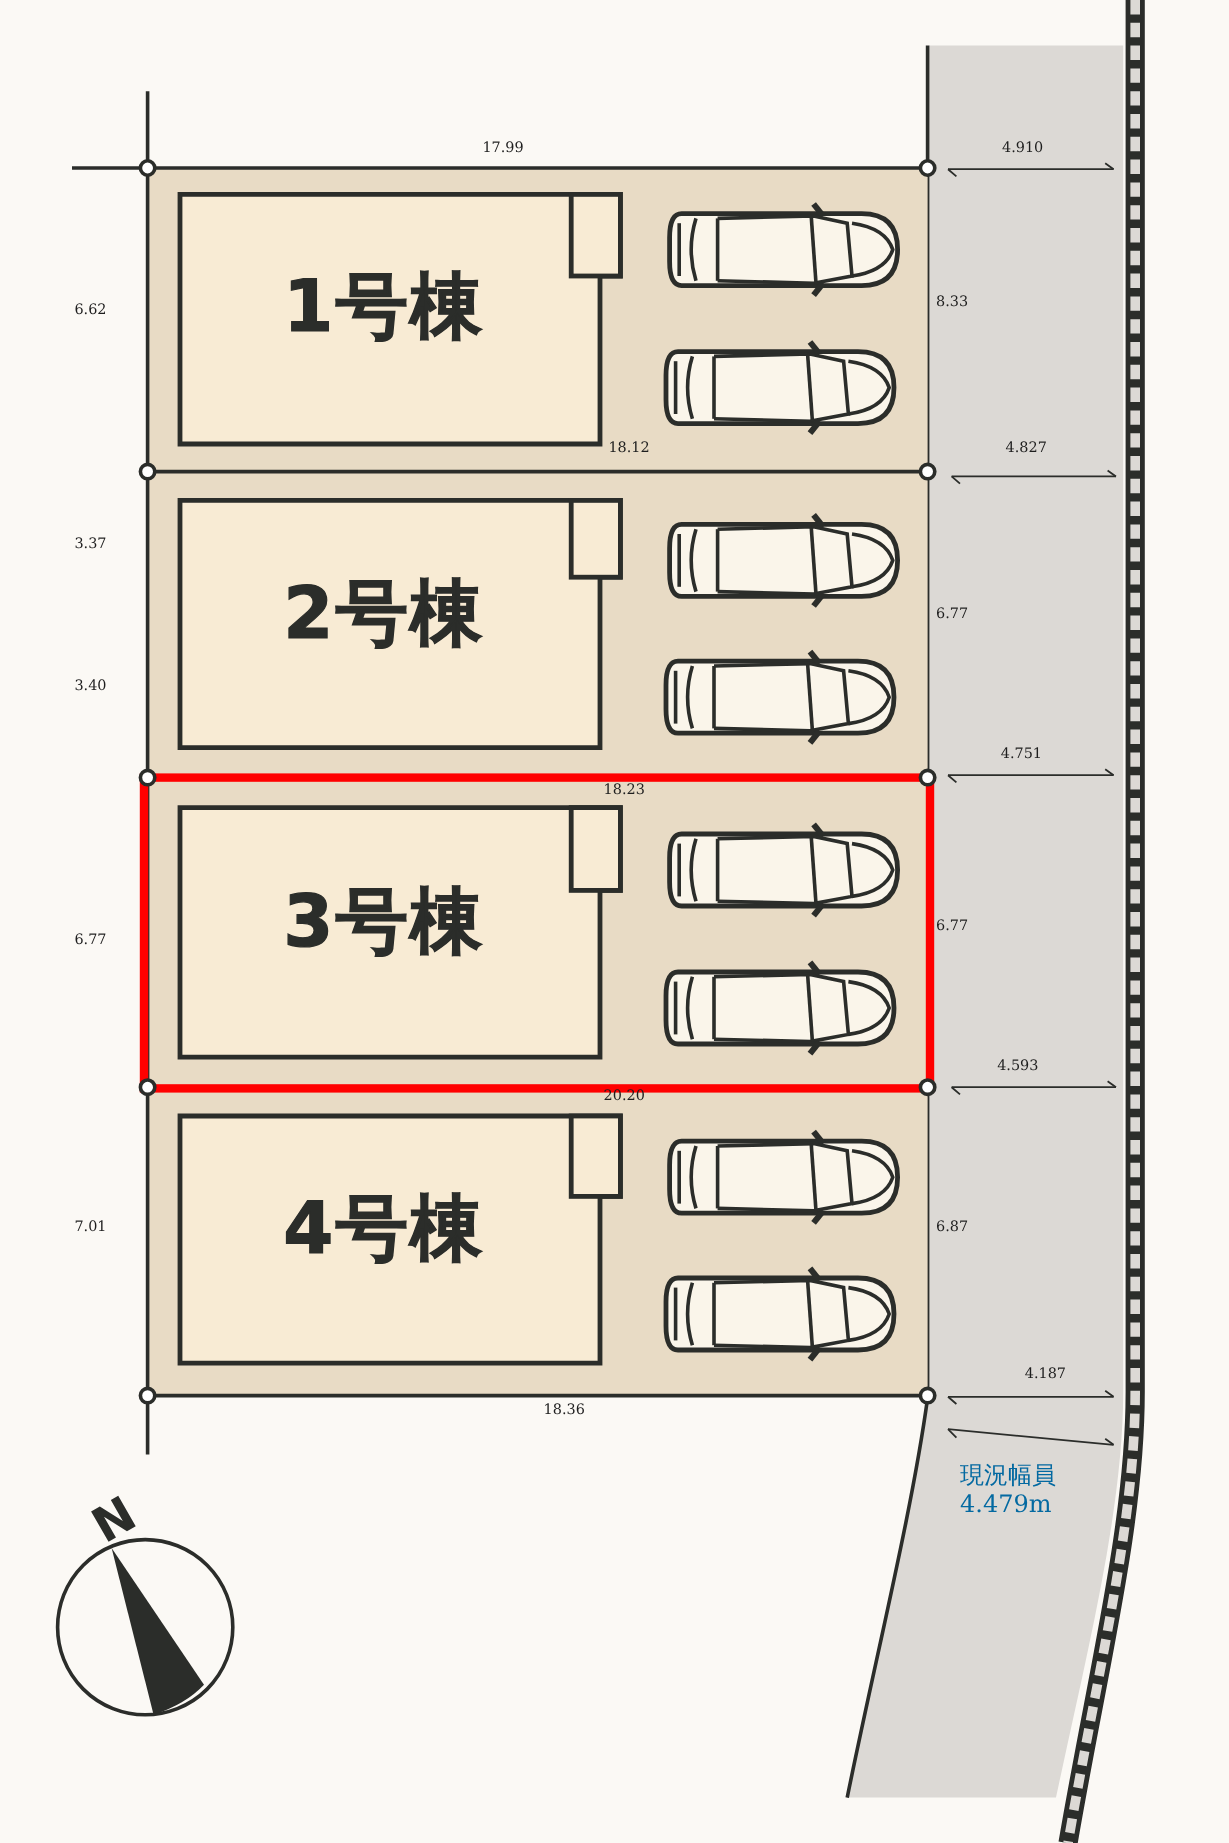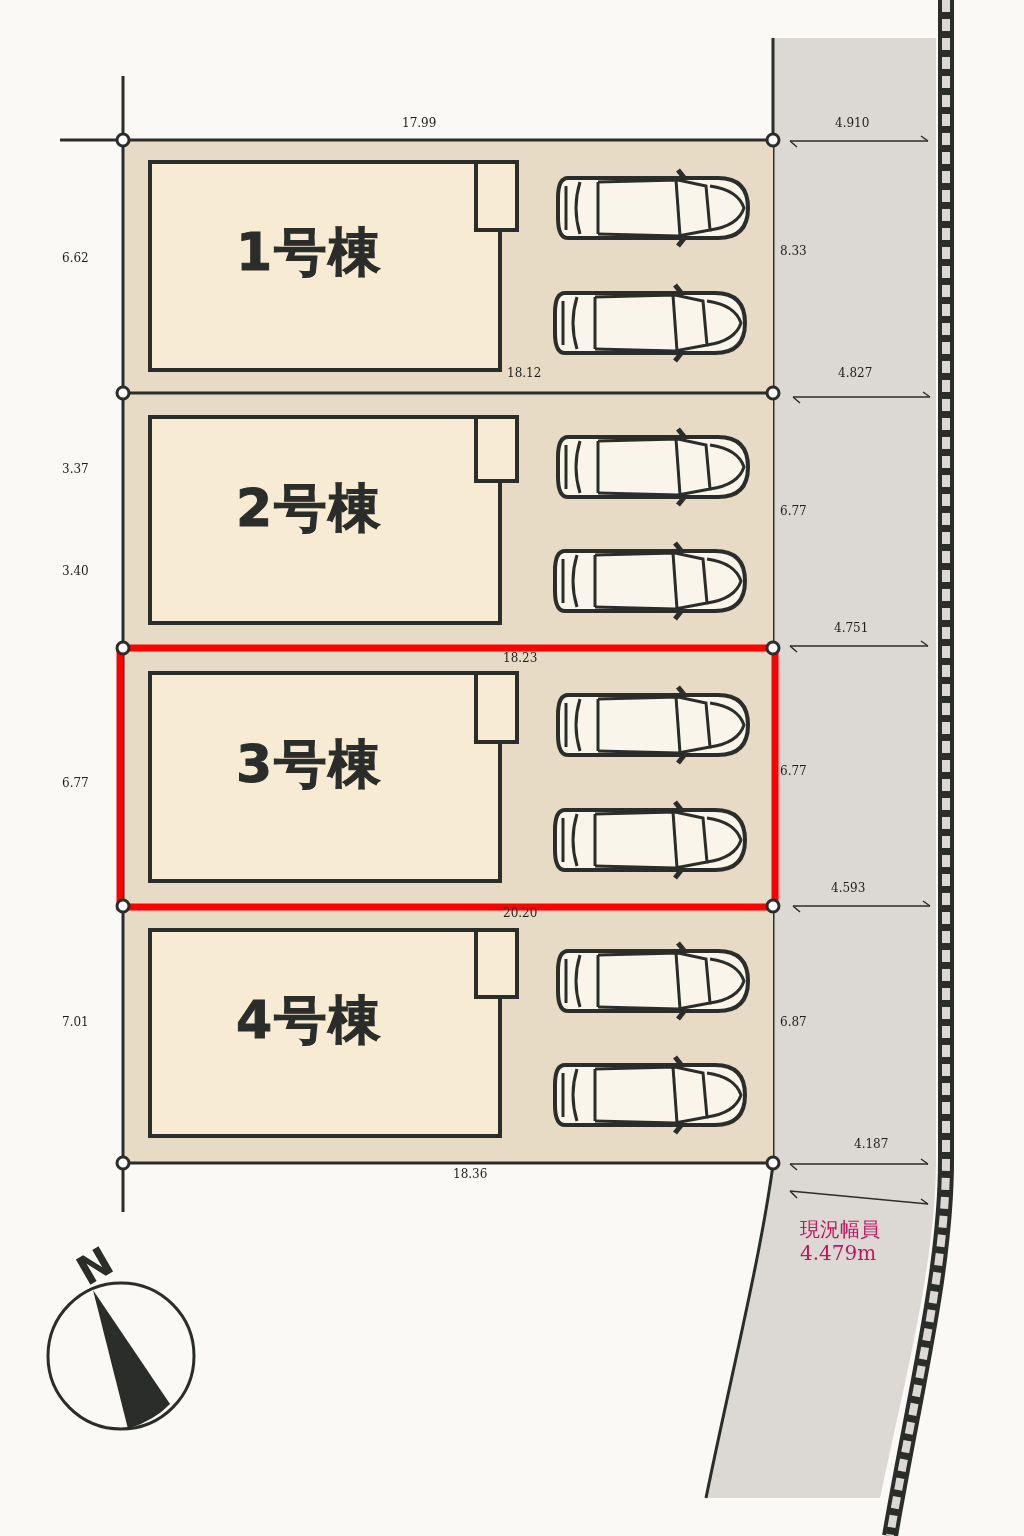--- a/index.html
+++ b/index.html
@@ -1,22 +1,22 @@
 <!DOCTYPE html>
 <html><head>
 <meta charset="utf-8">
 <style>
   html, body { margin:0; padding:0; }
   body { width:1024px; height:1536px; background:#fbf9f5; position:relative; overflow:hidden;
          font-family:"DejaVu Serif", serif; }
   svg { position:absolute; left:0; top:0; }
   .dim { position:absolute; font-family:"DejaVu Serif", serif; font-size:12px; color:#1e1e1e; line-height:1; white-space:nowrap; }
-  .lbl { position:absolute; font-family:"DejaVu Sans", sans-serif; font-weight:bold; font-size:52px; color:#2b2d2a; letter-spacing:2px; line-height:1; white-space:nowrap;
+  .lbl { position:absolute; font-family:"DejaVu Sans", sans-serif; font-weight:bold; font-size:60px; color:#2b2d2a; letter-spacing:2px; line-height:1; white-space:nowrap;
          -webkit-text-stroke:1px #2b2d2a; }
-  .road-note { position:absolute; font-family:"DejaVu Serif", serif; font-size:20px; color:#be185d; line-height:1.2; }
+  .road-note { position:absolute; font-family:"DejaVu Serif", serif; font-size:20px; color:#0369a1; line-height:1.2; }
 </style>
 </head>
 <body>
 
 <svg width="1024" height="1536" viewBox="0 0 1024 1536">
 
   <path d="M774,38 L936,38 L936,1160 C936,1260 905,1380 880,1498 L706,1498 C730,1380 760,1260 774,1165 Z" fill="#dcd9d5"></path>
 
   <path d="M773,38 L773,1165 C760,1260 730,1380 706,1498" fill="none" stroke="#2b2d2a" stroke-width="3"></path>
 
@@ -116,21 +116,21 @@
 <div class="lbl" style="left:236px;top:738px;">3号棟</div>
 <div class="lbl" style="left:236px;top:994px;">4号棟</div>
 
 <div class="dim" style="left:402px;top:117px;">17.99</div>
 <div class="dim" style="left:507px;top:367px;">18.12</div>
 <div class="dim" style="left:503px;top:652px;">18.23</div>
 <div class="dim" style="left:503px;top:907px;">20.20</div>
 <div class="dim" style="left:453px;top:1168px;">18.36</div>
 
 <div class="dim" style="left:62px;top:252px;">6.62</div>
-<div class="dim" style="left:62px;top:463px;">3.37</div>
+<div class="dim" style="left:62px;top:447px;">3.37</div>
 <div class="dim" style="left:62px;top:565px;text-align:center;">3.40</div>
 <div class="dim" style="left:62px;top:777px;">6.77</div>
 <div class="dim" style="left:62px;top:1016px;">7.01</div>
 
 <div class="dim" style="left:780px;top:245px;">8.33</div>
 <div class="dim" style="left:780px;top:505px;">6.77</div>
 <div class="dim" style="left:780px;top:765px;">6.77</div>
 <div class="dim" style="left:780px;top:1016px;">6.87</div>
 
 <div class="dim" style="left:835px;top:117px;">4.910</div>

